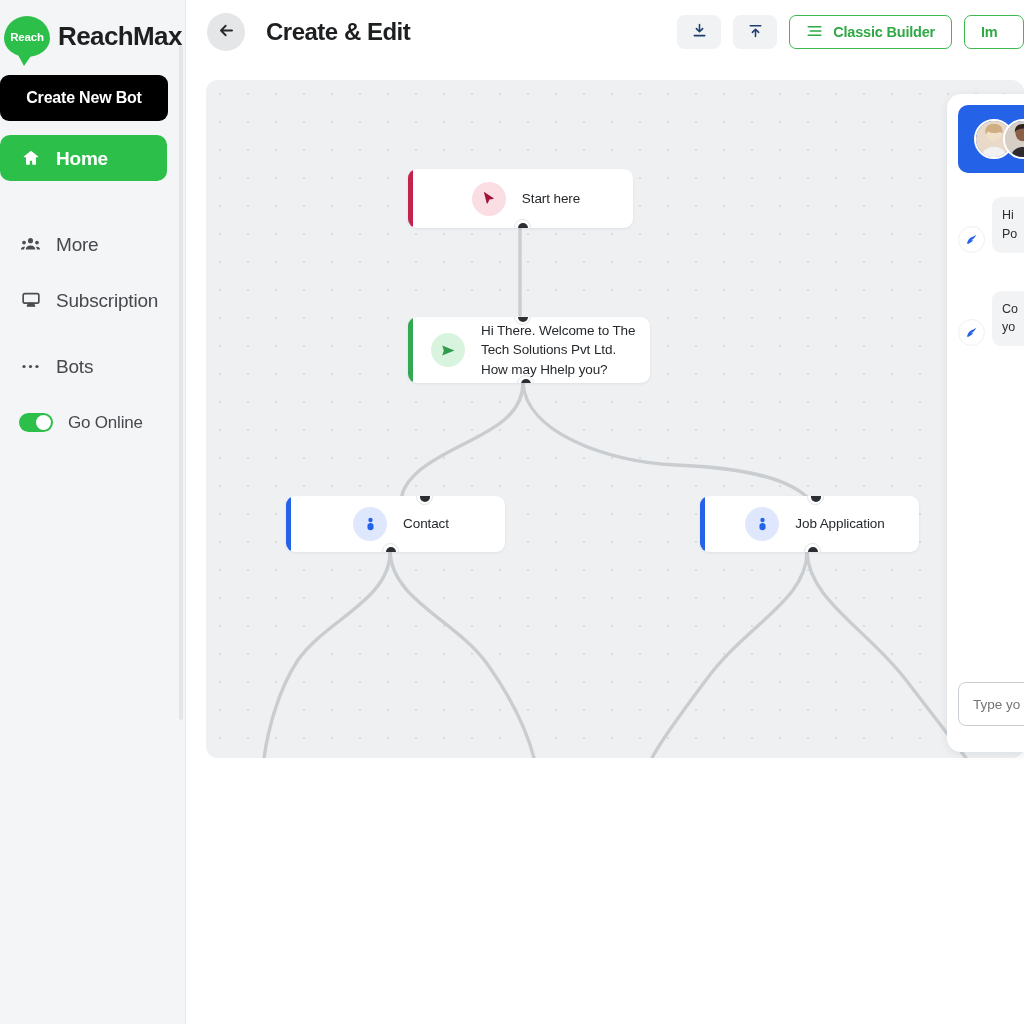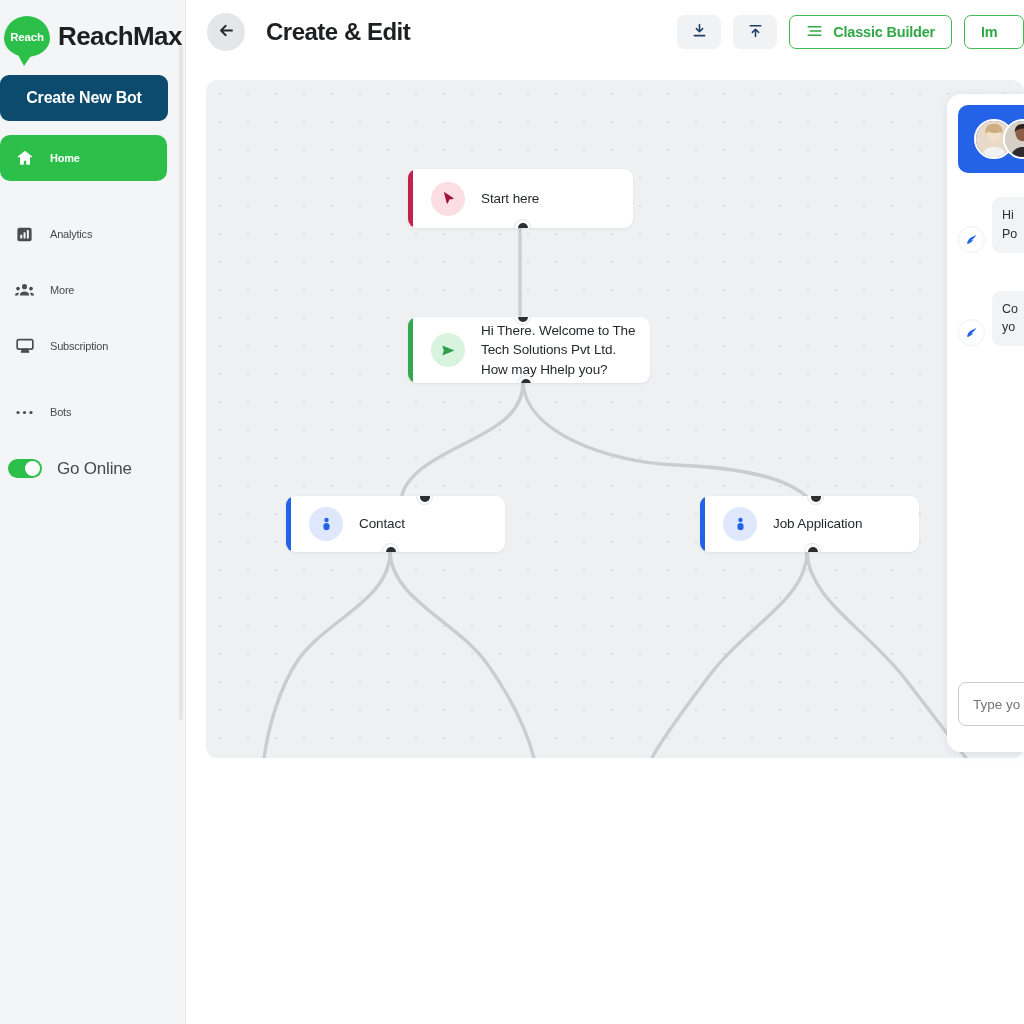--- a/index.html
+++ b/index.html
@@ -41,35 +41,35 @@
   .logo-bubble span {
     color: #fff; font-size: 11.5px; font-weight: 700; letter-spacing: -.2px;
   }
   #brand-name {
     font-size: 26px; font-weight: 700; color: #1d1f21; letter-spacing: -.6px;
   }
 
   #create-bot-btn {
     margin: 18px 18px 0 0;
     width: 168px; height: 46px;
-    background: #0c4a6e;
+    background: #000000;
     color: #ffffff;
     border: none; border-radius: 9px;
     font-family: inherit; font-size: 16px; font-weight: 600;
     letter-spacing: -.2px; cursor: pointer;
     display: block;
   }
 
   #nav { margin-top: 14px; }
   .nav-item {
     display: flex; align-items: center; gap: 15px;
     height: 46px; margin: 0 18px 0 0;
-    padding-left: 14px;
+    padding-left: 20px;
     border-radius: 10px;
-    color: #46494d; font-size: 11px; letter-spacing: -.2px;
+    color: #46494d; font-size: 19px; letter-spacing: -.2px;
     cursor: pointer; position: relative;
   }
   .nav-item.active { background: #2cbf4a; color: #ffffff; font-weight: 600; }
   .nav-ico {
     width: 21px; height: 21px; flex: 0 0 21px;
     display: flex; align-items: center; justify-content: center;
   }
   .nav-ico svg { display: block; }
   .nav-gap { height: 10px; }
   .caret {
@@ -77,21 +77,21 @@
     width: 0; height: 0; margin-top: -2px;
     border-left: 5px solid transparent;
     border-right: 5px solid transparent;
     border-top: 6px solid #5b5e62;
   }
   .nav-label { line-height: 1; }
 
   
   #toggle-row {
     display: flex; align-items: center; gap: 15px;
-    height: 46px; padding-left: 8px; margin-top: 10px;
+    height: 46px; padding-left: 19px; margin-top: 10px;
     color: #46494d; font-size: 17px; letter-spacing: -.2px;
   }
   .switch {
     width: 34px; height: 19px; border-radius: 10px;
     background: #2cbf4a; position: relative; flex: 0 0 34px;
     cursor: pointer;
   }
   .switch::after {
     content: ""; position: absolute; right: 2px; top: 2px;
     width: 15px; height: 15px; border-radius: 50%;
@@ -163,20 +163,21 @@
   #edges { position: absolute; left: 0; top: 0; width: 818px; height: 678px; }
 
   .node {
     position: absolute;
     background: #ffffff;
     border-radius: 9px;
     display: flex; align-items: center;
     box-shadow: 0 1px 3px rgba(16,24,40,.07);
     cursor: pointer;
     overflow: hidden;
+    justify-content: center;
   }
   .node-bar { position: absolute; left: 0; top: 0; bottom: 0; width: 5px; }
   .node-ico {
     width: 34px; height: 34px; border-radius: 50%;
     margin-left: 23px; flex: 0 0 34px;
     display: flex; align-items: center; justify-content: center;
   }
   .node-text {
     margin-left: 16px; margin-right: 12px;
     font-size: 13.5px; color: #26292c; line-height: 1.45; letter-spacing: -.1px;
@@ -264,31 +265,20 @@
       </div>
 
       <div class="nav-gap"></div>
 
 
       <div class="nav-gap"></div>
 
 
       <div class="nav-gap"></div>
 
-      <div class="nav-item">
-        <span class="nav-ico">
-          <svg width="19" height="19" viewBox="0 0 24 24">
-            <rect x="3" y="3.5" width="18" height="17" rx="2.4" fill="#4a4d51"></rect>
-            <rect x="6.6" y="12.2" width="2.5" height="5" rx=".6" fill="#f4f5f6"></rect>
-            <rect x="10.8" y="9.2" width="2.5" height="8" rx=".6" fill="#f4f5f6"></rect>
-            <rect x="15" y="6.4" width="2.5" height="10.8" rx=".6" fill="#f4f5f6"></rect>
-          </svg>
-        </span>
-        <span class="nav-label">Analytics</span>
-      </div>
 
       <div class="nav-gap"></div>
 
       <div class="nav-item">
         <span class="nav-ico">
           <svg width="21" height="21" viewBox="0 0 24 24" fill="#4a4d51">
             <circle cx="12" cy="7.6" r="2.9"></circle>
             <path d="M6.6 17.8c0-2.9 2.4-4.6 5.4-4.6s5.4 1.7 5.4 4.6z"></path>
             <circle cx="4.6" cy="9.8" r="2.1"></circle>
             <path d="M1 17.8c0-2.1 1.6-3.3 3.6-3.3.5 0 1 .07 1.4.2-.9.85-1.4 1.9-1.4 3.1z"></path>

